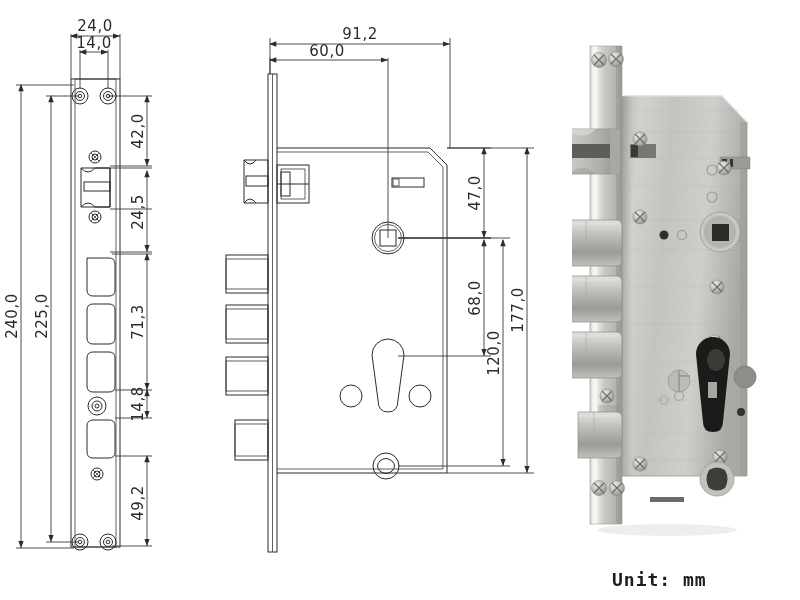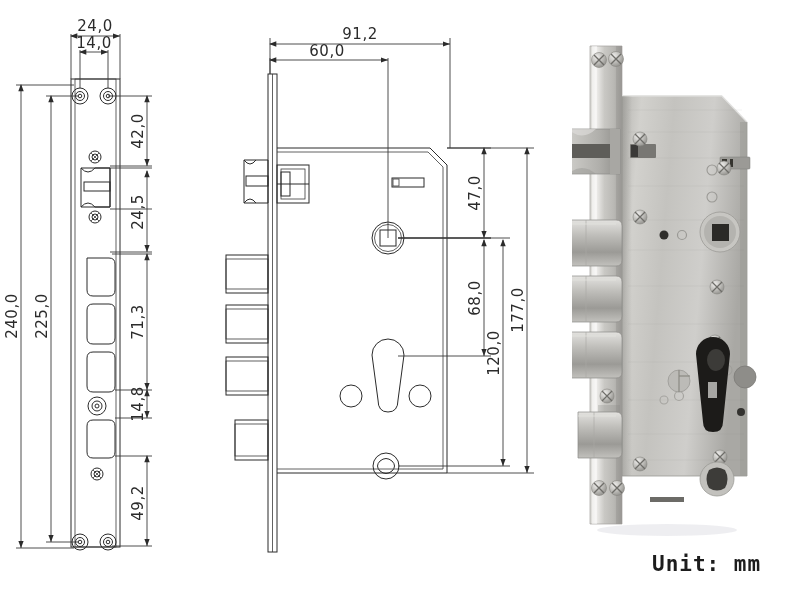--- a/index.html
+++ b/index.html
@@ -11,28 +11,27 @@
   #stage{position:absolute;left:0;top:0;width:768px;height:600px;}
   svg{display:block;}
   .dimtxt{
     font-family:"DejaVu Sans", sans-serif;
     font-size:15px;
     fill:#2b2b2b;
     letter-spacing:0.5px;
   }
   .unit-label{
     position:absolute;
-    left:612px; top:552px;
+    left:612px; top:569px;
     font-family:"DejaVu Sans Mono","Liberation Mono",monospace;
-    font-size:21px;
+    font-size:18px;
     font-weight:bold;
     color:#1d1d1d;
     letter-spacing:1px;
     white-space:nowrap;
-    margin-left:40px;
   }
   .photo-wrap{
     position:absolute;
     left:572px; top:24px;
     width:212px; height:522px;
   }
 </style>
 </head>
 <body>
 

